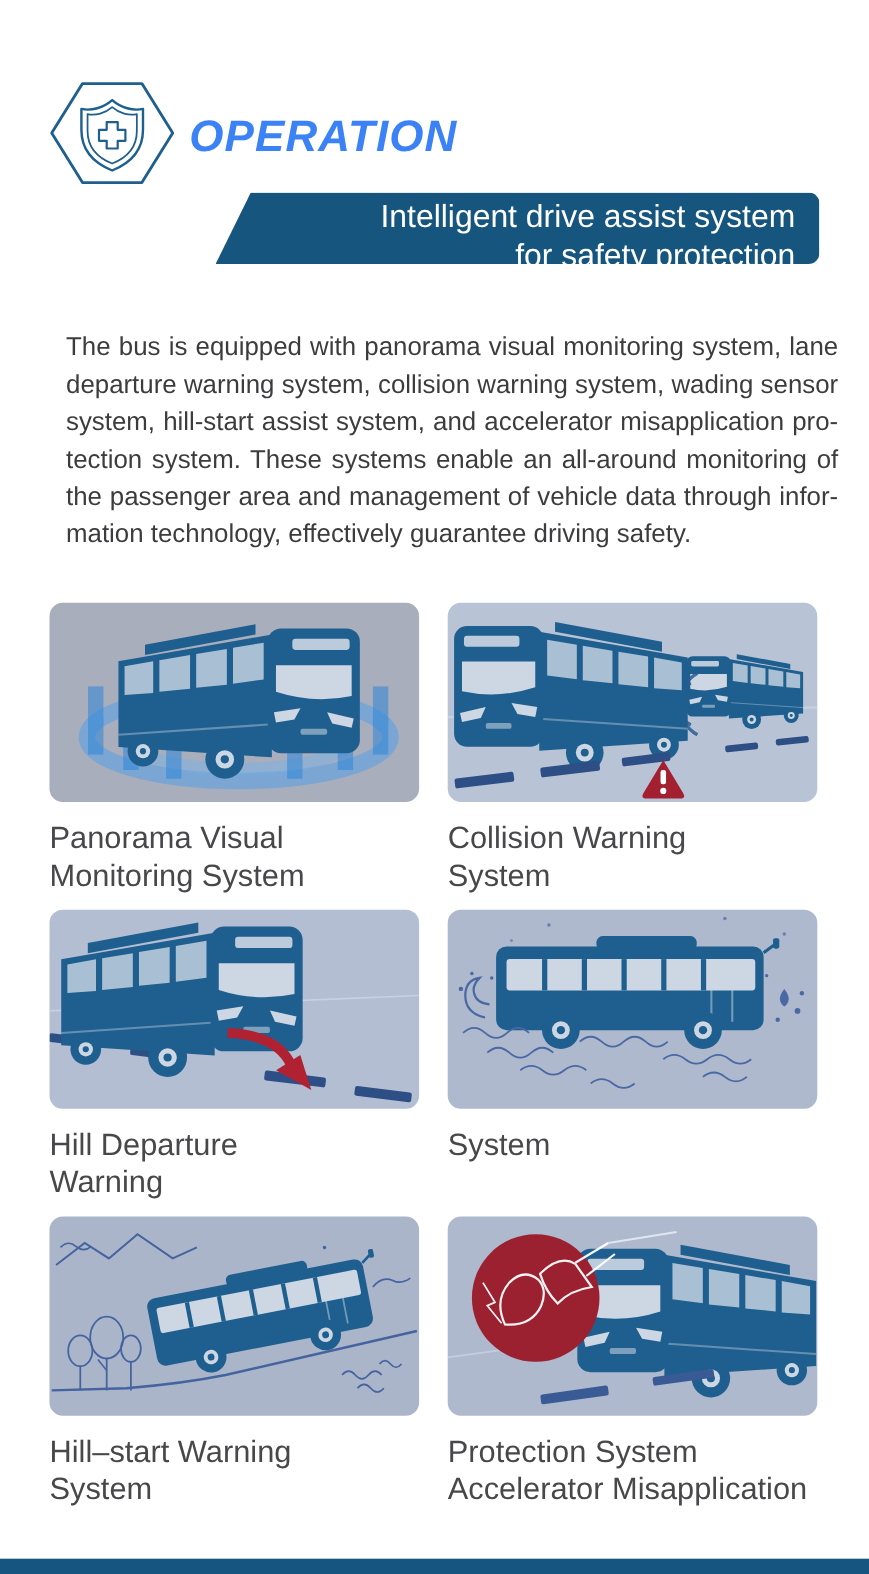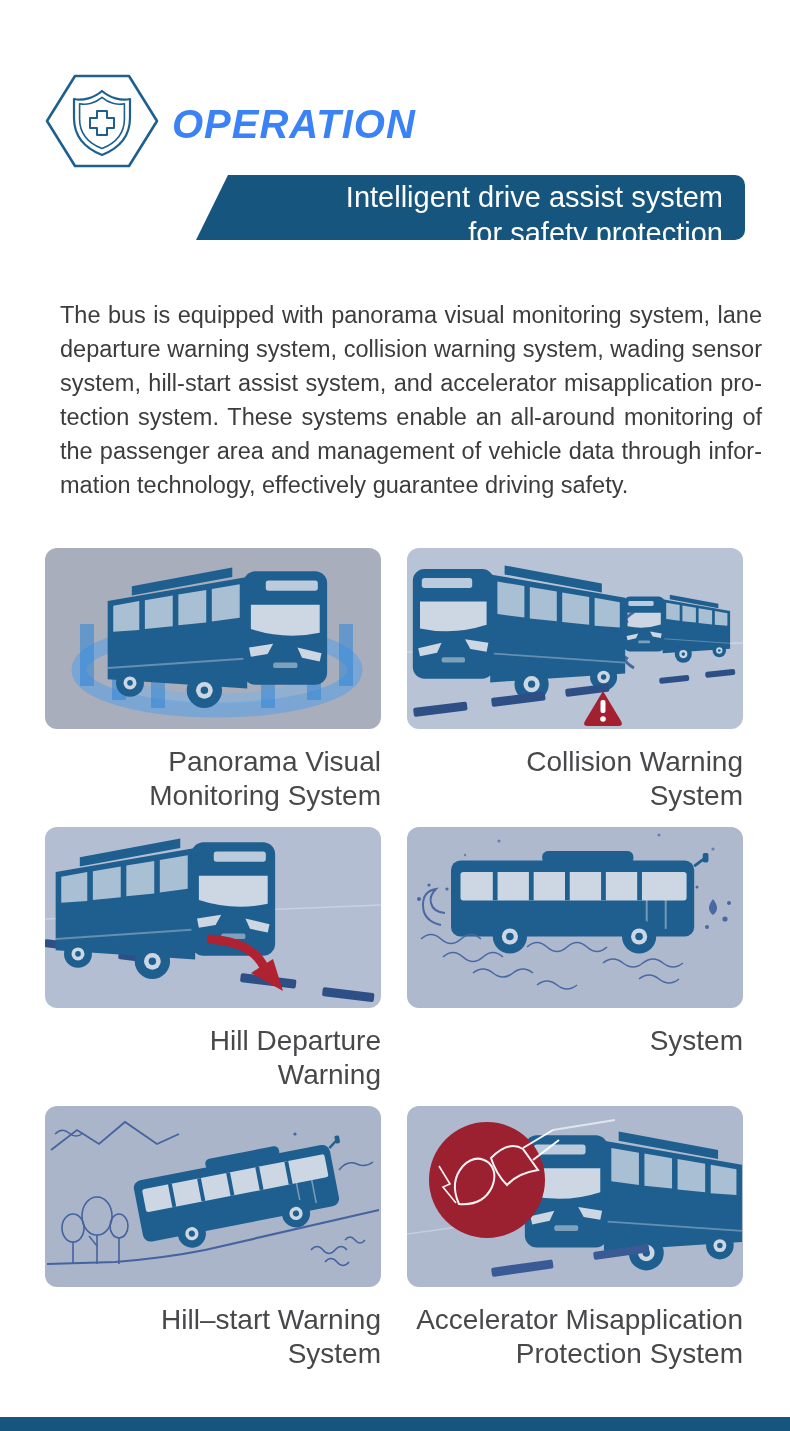--- a/index.html
+++ b/index.html
@@ -25,21 +25,21 @@
   .intro .ln.last{text-align-last:left;}
 
   
   .grid{position:absolute;left:45px;top:548px;width:700px;
         display:grid;grid-template-columns:336px 336px;column-gap:26px;}
   .cell{margin-bottom:14px;}
   .card{width:336px;height:181px;border-radius:12px;overflow:hidden;}
   .card svg{display:block;width:336px;height:181px;}
   .c1{background:#a9aebc;} .c2{background:#b9c3d6;} .c3{background:#b4bed3;}
   .c4{background:#aeb9cd;} .c5{background:#aab5ca;} .c6{background:#aeb9ce;}
-  .caption{margin-top:16px;text-align:right;font-size:28px;line-height:34px;
+  .caption{margin-top:16px;text-align:left;font-size:28px;line-height:34px;
            color:#48484b;white-space:nowrap;}
 
   .footer-bar{position:absolute;left:0;top:1417px;width:790px;height:14px;background:#16567e;}
 </style>
 </head>
 <body>
 
 <div class="page">
 
   <svg width="0" height="0" style="position:absolute" aria-hidden="true">
@@ -272,21 +272,21 @@
             <path d="M52,98 q-10,-22 4,-38 q13,-13 26,-3 q9,9 3,24 q-9,19 -33,17 z"></path>
             <path d="M84,52 q18,-18 32,-9 l15,21 q-20,3 -31,15 q-11,-11 -16,-27 z"></path>
             <line x1="116" y1="42" x2="146" y2="24"></line>
             <line x1="126" y1="54" x2="152" y2="34"></line>
             <path d="M32,60 l11,18 l-7,3 l13,16" stroke-width="1.6"></path>
           </g>
           <line x1="146" y1="24" x2="208" y2="14" stroke="#dfe6f0" stroke-width="2"></line>
         </svg>
       </div>
       <div class="caption">
-        <div>Accelerator Misapplication</div>
-          <div>Protection System</div>
+        <div>Protection System</div>
+          <div>Accelerator Misapplication</div>
       </div>
     </div>
 
   </div>
 
   <div class="footer-bar"></div>
 </div>
 
 </body></html>

